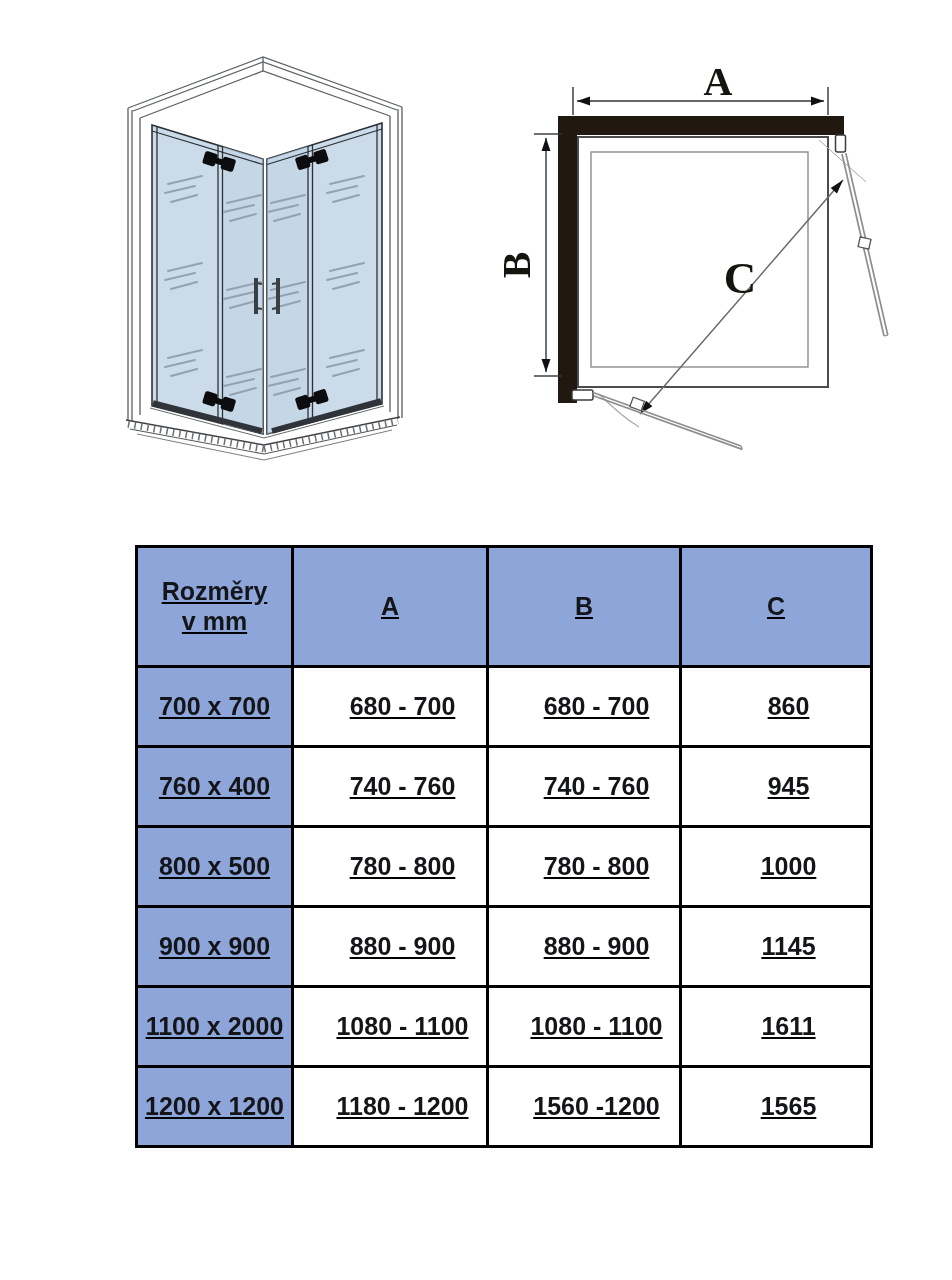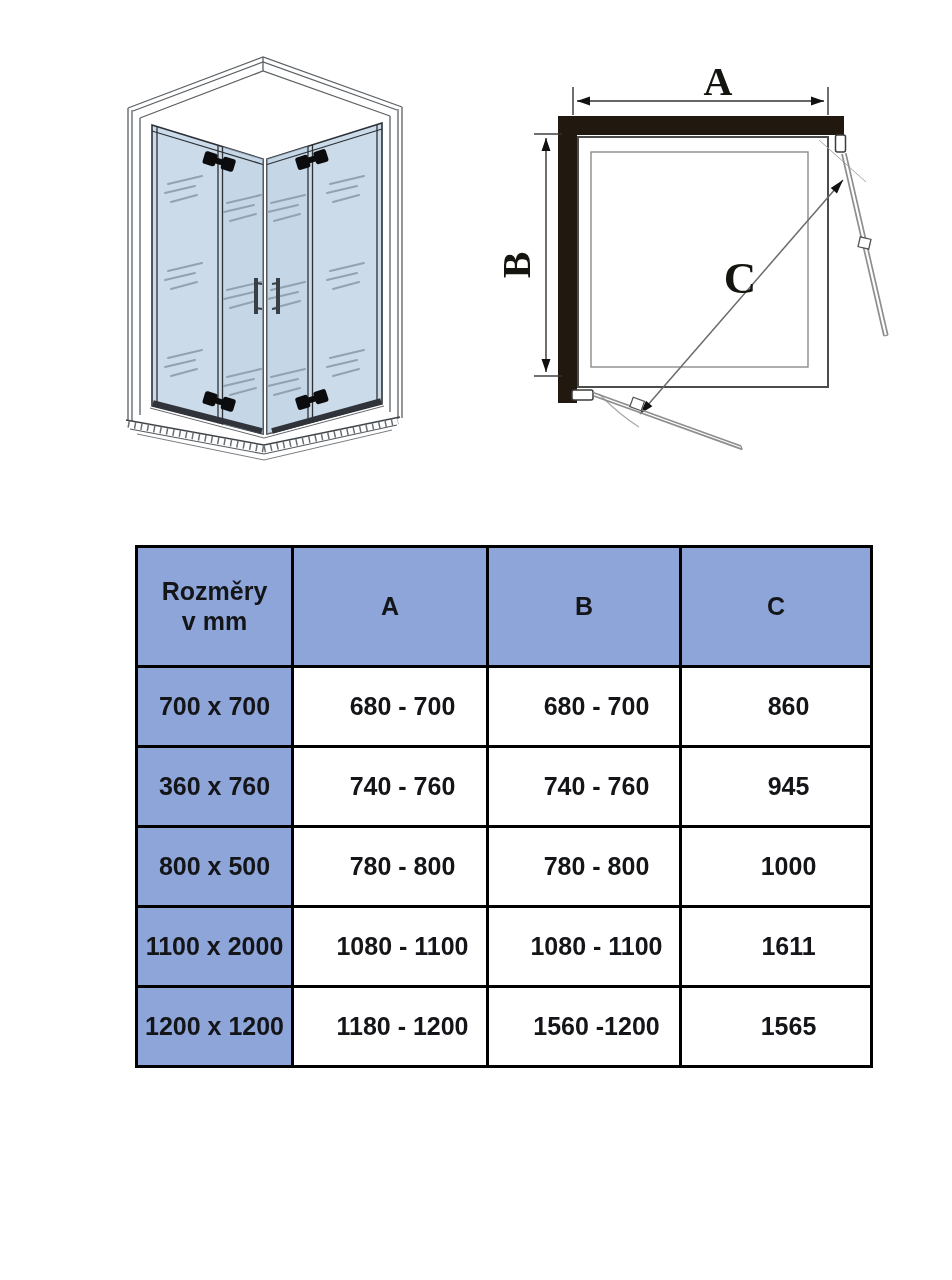--- a/index.html
+++ b/index.html
@@ -1,21 +1,21 @@
 <!DOCTYPE html>
 <html><head>
 <meta charset="utf-8">
 <style>
   html,body{margin:0;padding:0;background:#fff;}
   .canvas{position:relative;width:952px;height:1280px;background:#ffffff;overflow:hidden;
           font-family:"Liberation Sans","DejaVu Sans",sans-serif;}
   svg text{font-family:"Liberation Serif","DejaVu Serif",serif;font-weight:bold;fill:#15140f;}
   #diagrams{position:absolute;left:0;top:0;}
   table.dims{position:absolute;left:135px;top:545px;width:735px;border-collapse:collapse;
-             table-layout:fixed;}
+             table-layout:fixed;text-decoration:underline;}
   table.dims th,table.dims td{border:3px solid #000000;text-align:center;vertical-align:middle;
              font-weight:bold;font-size:25px;line-height:1.18;color:#141518;padding:0;}
   table.dims .bluecell{background:#8ea5d9;}
   table.dims .whitecell{background:#ffffff;padding-left:25px;}
   tr.hdr{height:120px;}
   tr.datarow{height:80px;}
 </style>
 </head>
 <body>
 <div class="canvas">
@@ -188,32 +188,38 @@
     <th class="bluecell">B</th>
     <th class="bluecell">C</th>
   </tr>
   <tr class="datarow">
     <th class="bluecell">700 x 700</th>
     <td class="whitecell">680 - 700</td>
     <td class="whitecell">680 - 700</td>
     <td class="whitecell">860</td>
   </tr>
   <tr class="datarow">
-    <th class="bluecell">360 x 760</th>
+    <th class="bluecell">760 x 400</th>
     <td class="whitecell">740 - 760</td>
     <td class="whitecell">740 - 760</td>
     <td class="whitecell">945</td>
   </tr>
   <tr class="datarow">
     <th class="bluecell">800 x 500</th>
     <td class="whitecell">780 - 800</td>
     <td class="whitecell">780 - 800</td>
     <td class="whitecell">1000</td>
   </tr>
   <tr class="datarow">
+    <th class="bluecell">900 x 900</th>
+    <td class="whitecell">880 - 900</td>
+    <td class="whitecell">880 - 900</td>
+    <td class="whitecell">1145</td>
+  </tr>
+  <tr class="datarow">
     <th class="bluecell">1100 x 2000</th>
     <td class="whitecell">1080 - 1100</td>
     <td class="whitecell">1080 - 1100</td>
     <td class="whitecell">1611</td>
   </tr>
   <tr class="datarow">
     <th class="bluecell">1200 x 1200</th>
     <td class="whitecell">1180 - 1200</td>
     <td class="whitecell">1560 -1200</td>
     <td class="whitecell">1565</td>

